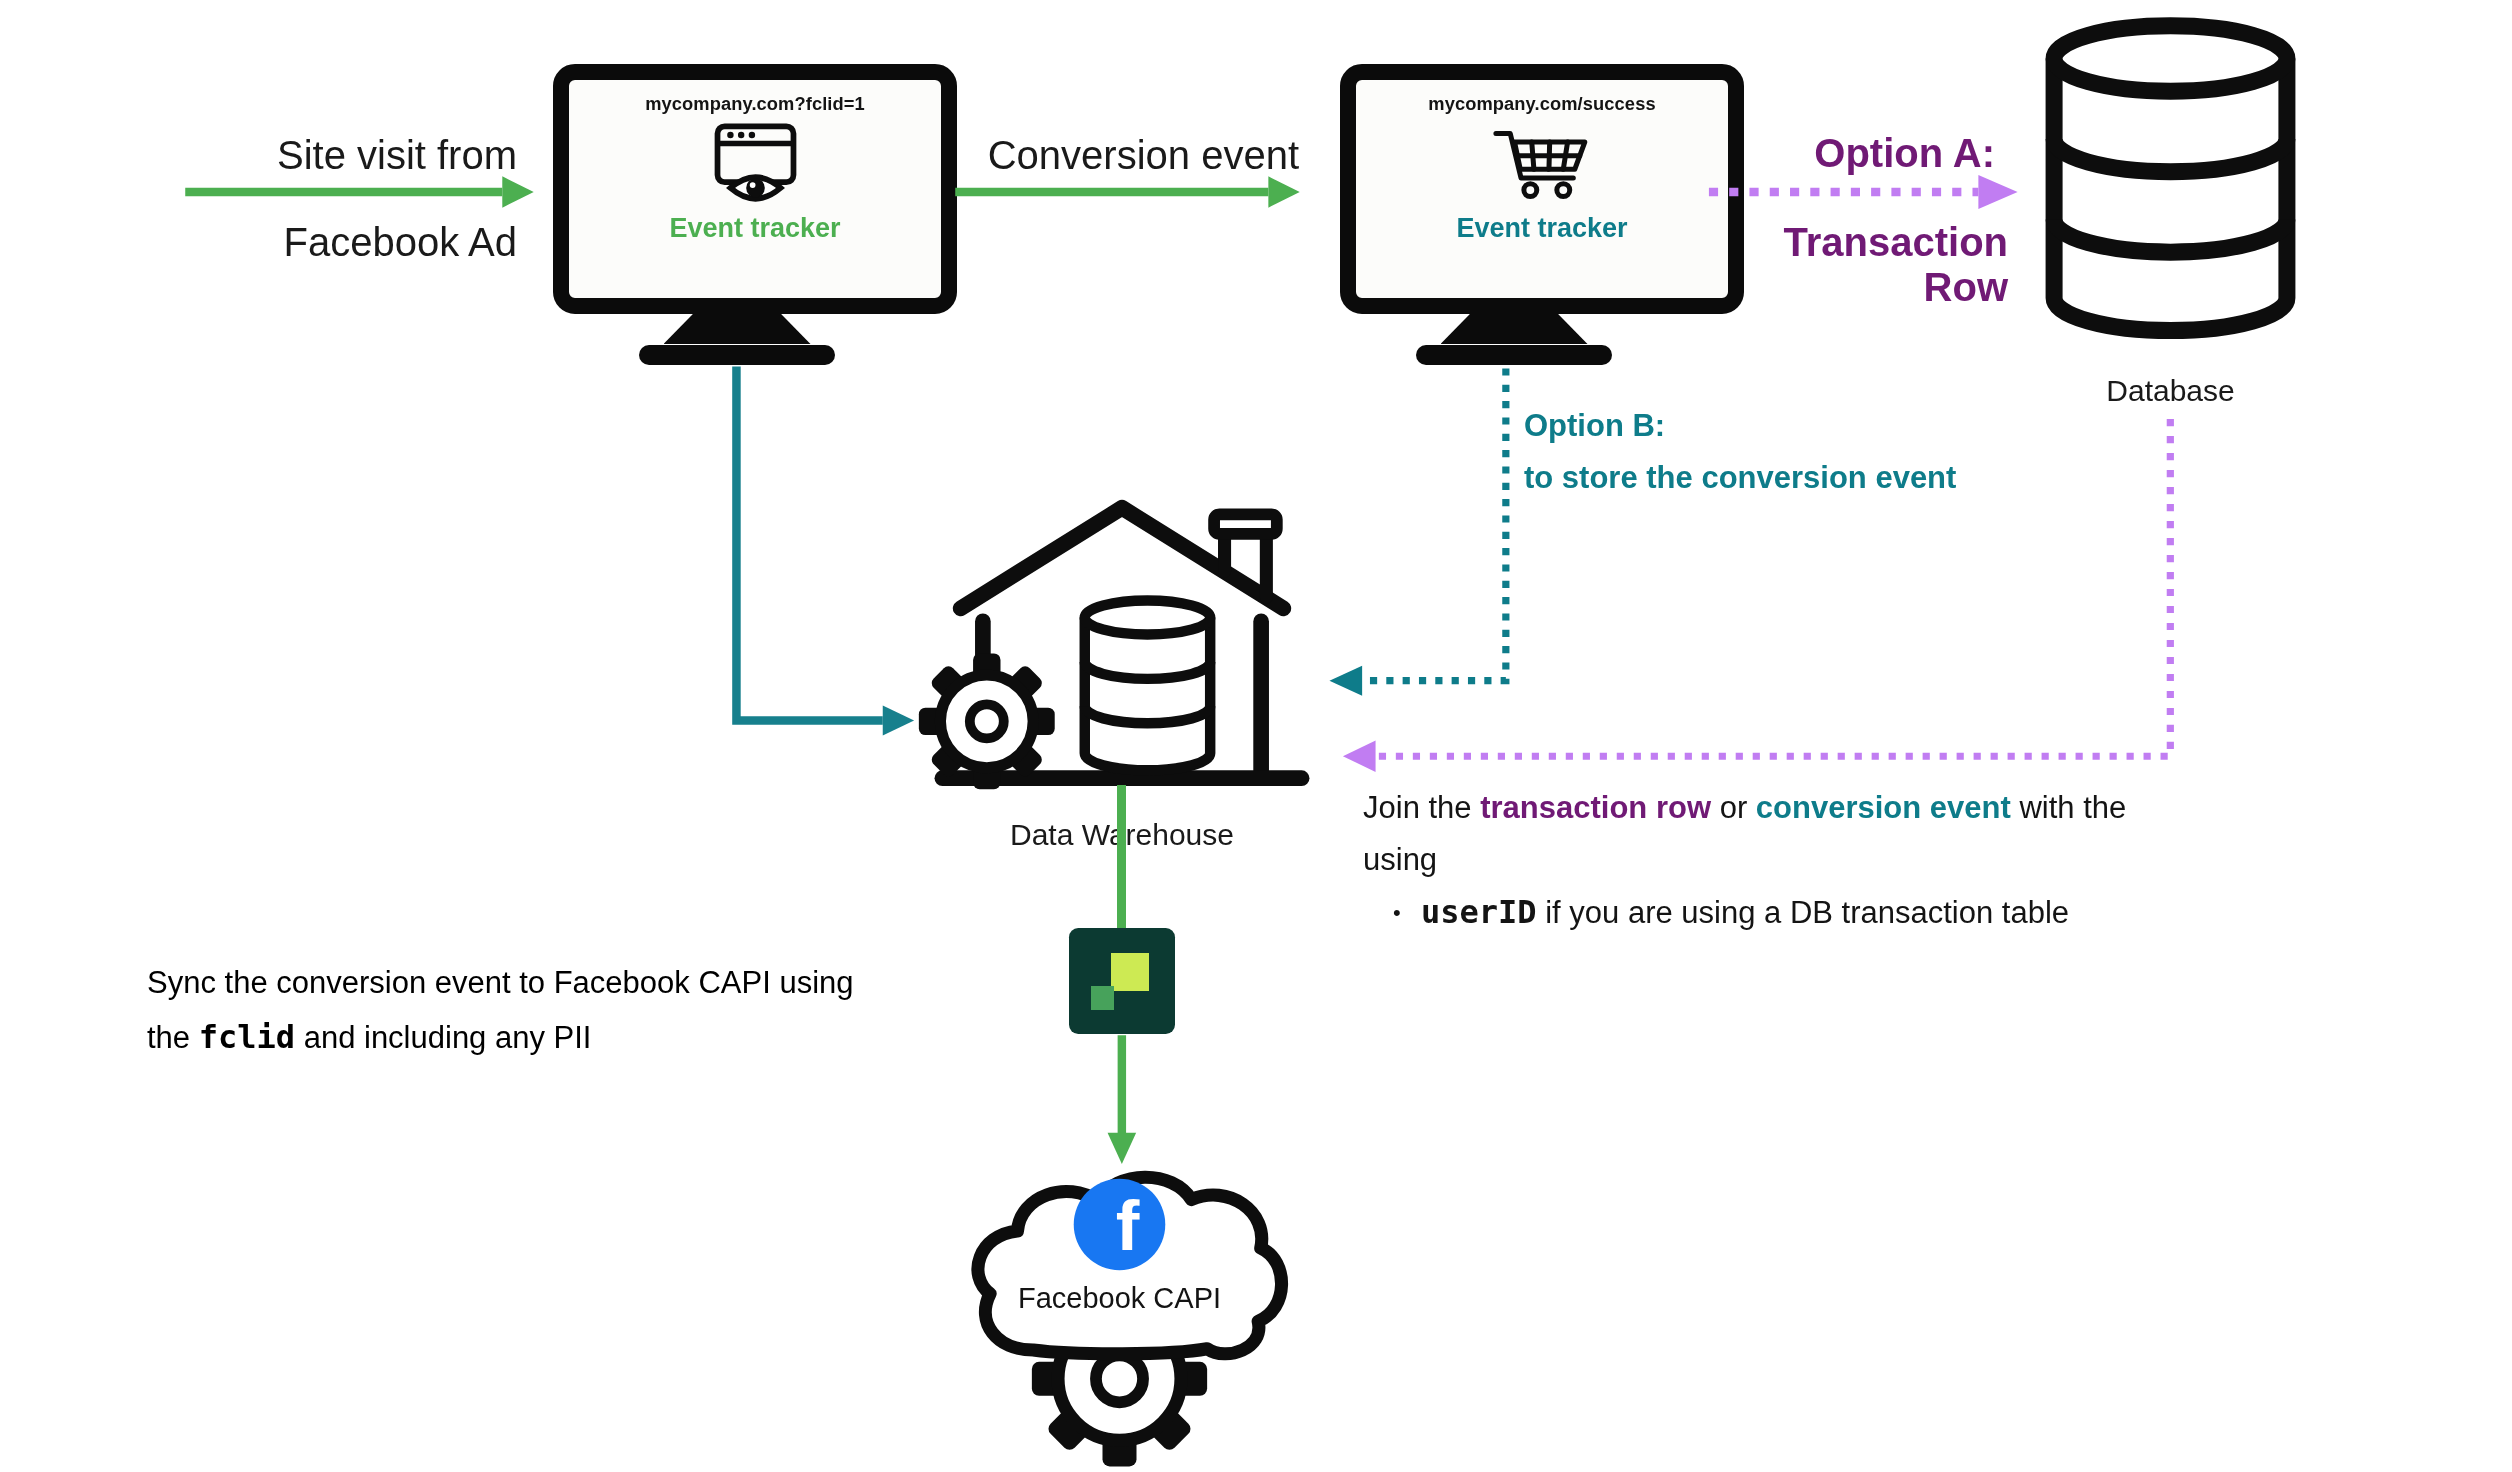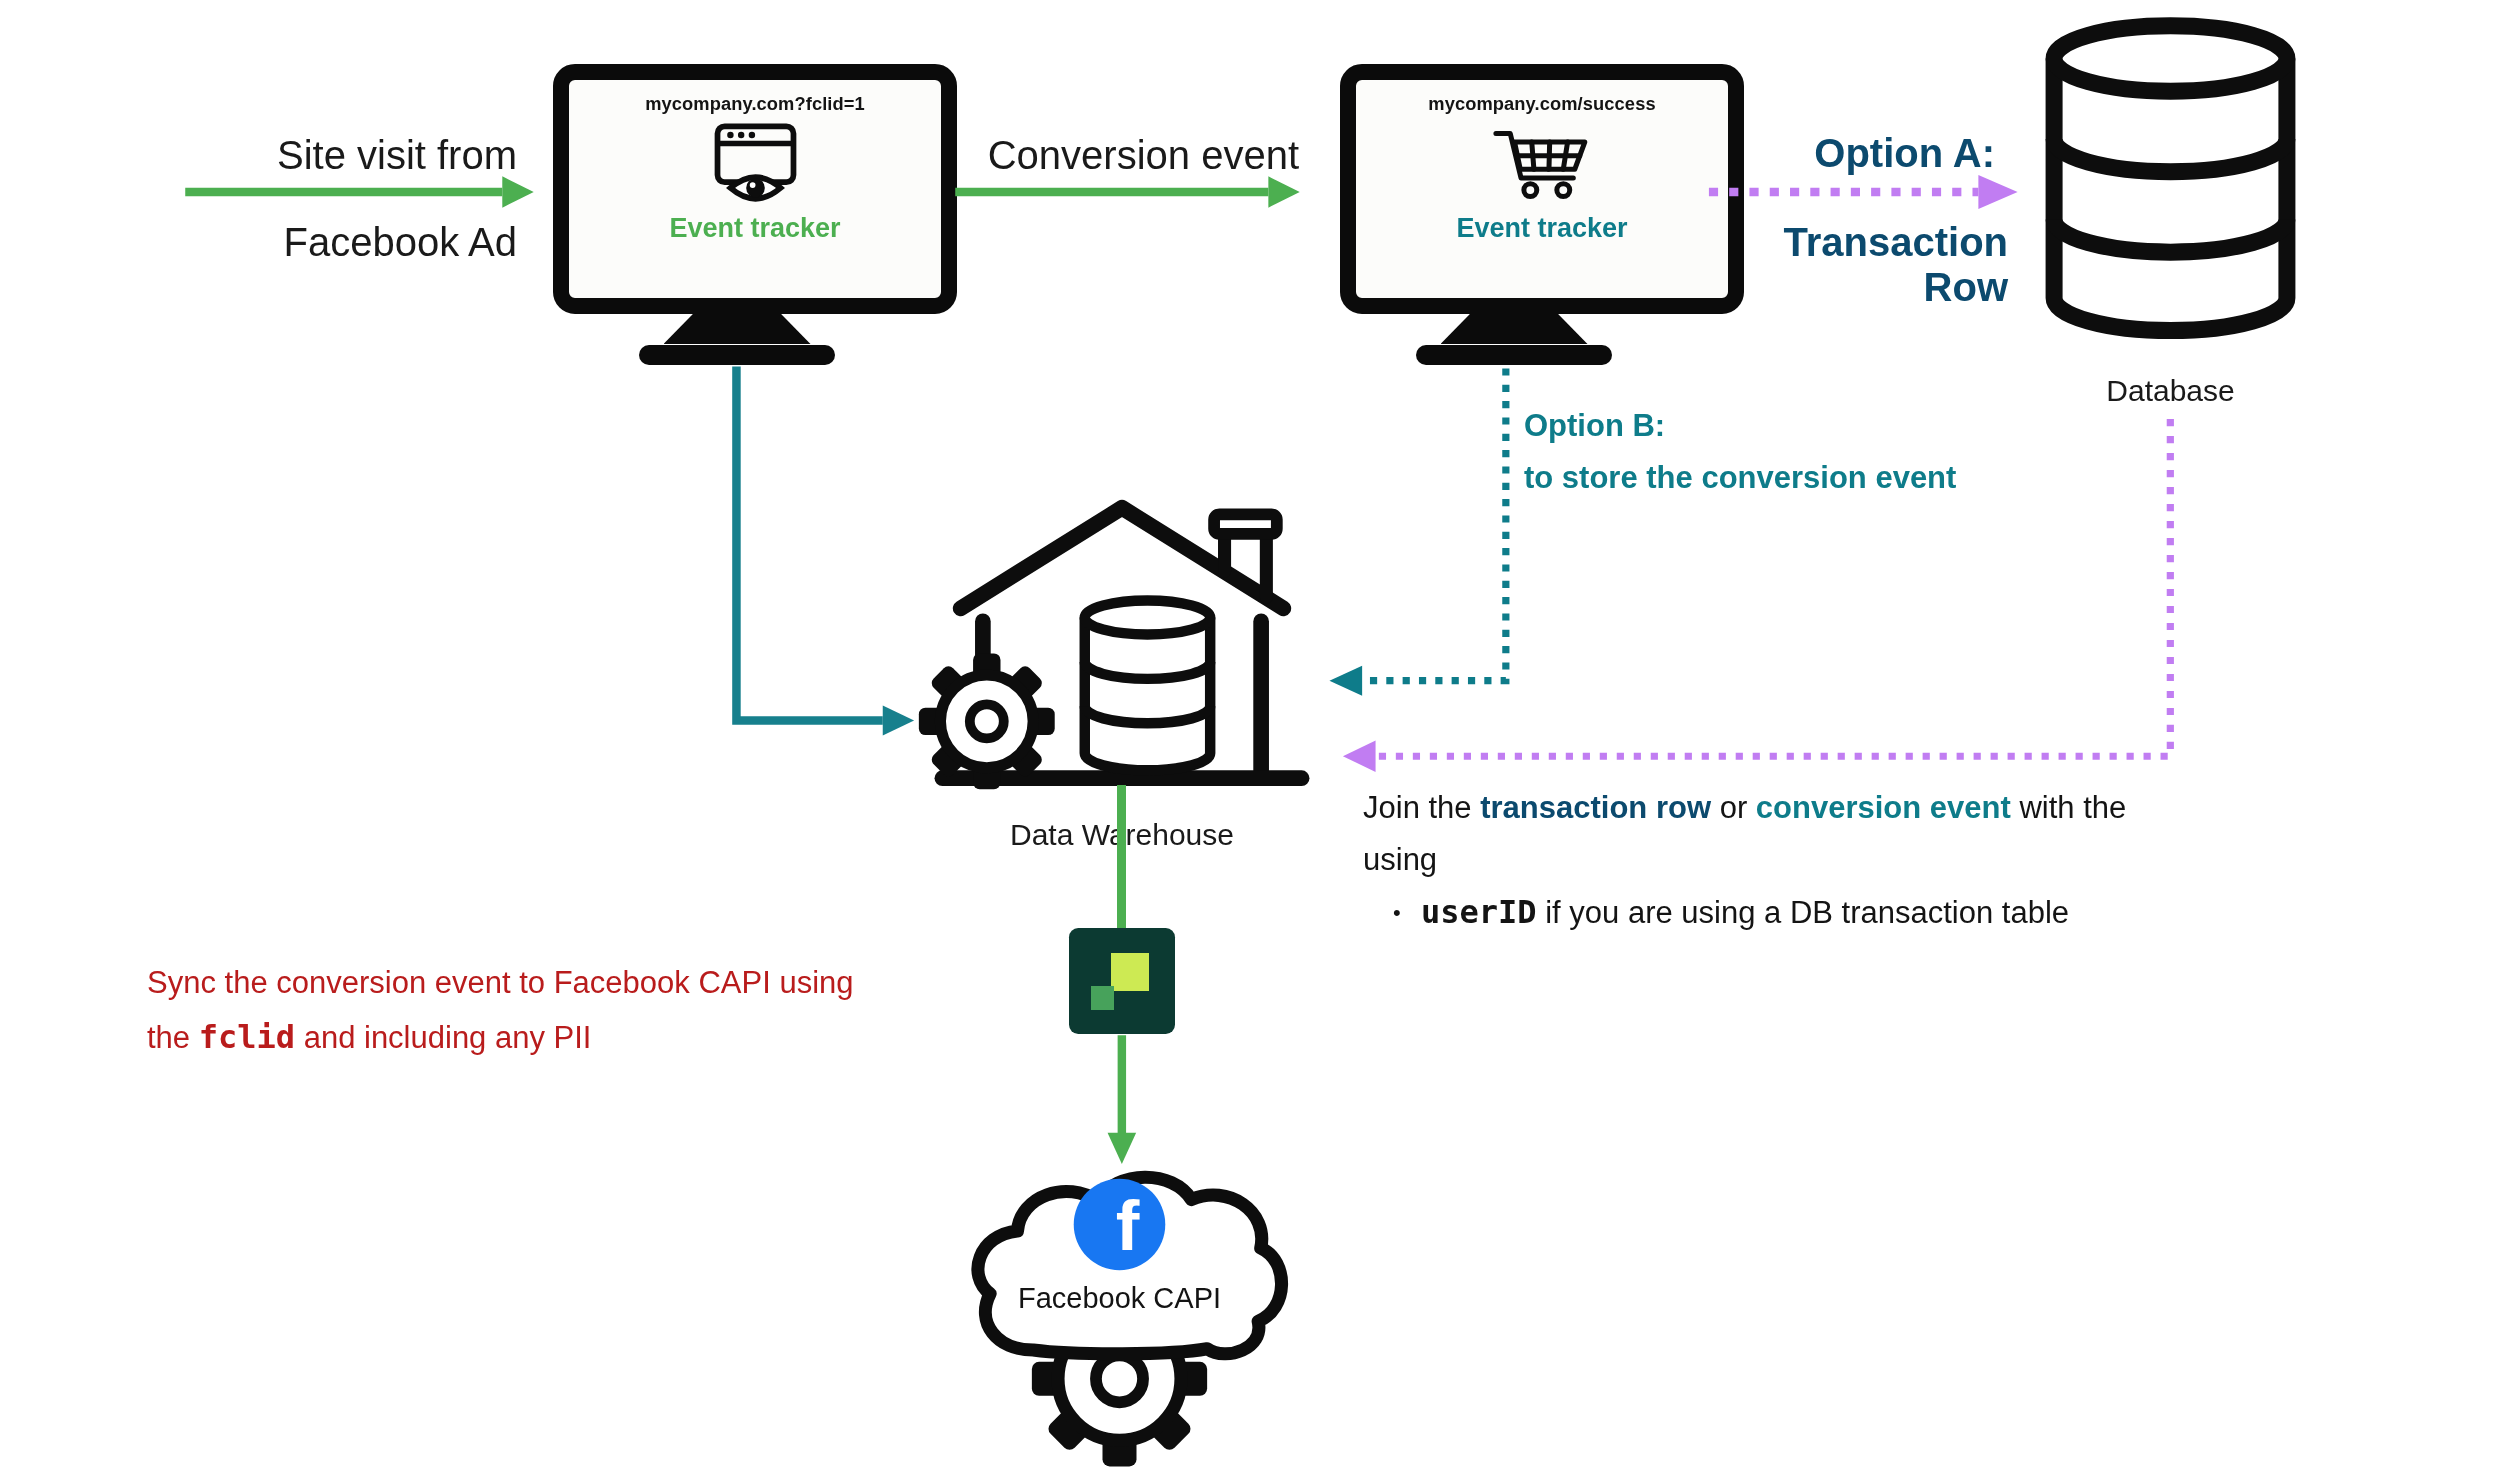--- a/index.html
+++ b/index.html
@@ -10,21 +10,21 @@
     font-family:"Liberation Sans", sans-serif;
     color:#141414;
     overflow:hidden;
   }
   .abs { position:absolute; }
   svg.abs { overflow:visible; }
 
   .edge-label { font-size:40px; font-weight:500; text-align:right; color:#1a1a1a; }
   .node-label { font-size:30px; font-weight:500; text-align:center; color:#1a1a1a; }
 
-  .purple { color:#0c4a6e; }
+  .purple { color:#701a75; }
   .teal   { color:#0e7c8a; }
   .green  { color:#4caf50; }
   .bold   { font-weight:700; }
   .semibold { font-weight:600; }
 
   
   .monitor { width:368px; }
   .monitor .screen {
     width:404px; height:250px;
     background:#fcfcfa;
@@ -40,21 +40,21 @@
     margin:0 auto; width:147px; height:30px; background:#0b0b0b;
     clip-path:polygon(20% 0, 80% 0, 100% 100%, 0 100%);
   }
   .monitor .base { margin:1.3px auto 0; width:196px; height:19.6px; border-radius:10.5px; background:#0b0b0b; }
 
   
   .optionb { font-size:31px; font-weight:600; color:#0e7c8a; line-height:52px; }
   .optionb span { display:block; }
 
   
-  .note { font-size:31px; font-weight:500; line-height:54px; color:#b91c1c; }
+  .note { font-size:31px; font-weight:500; line-height:54px; color:#000000; }
   .note .code, .join .code {
     font-family:"DejaVu Sans Mono", monospace;
     font-weight:700; font-size:32px;
   }
   .join { font-size:31px; font-weight:500; line-height:52px; color:#141414; }
   .join .line { display:block; }
   .join .bullet { position:relative; padding-left:58px; }
   .join .bullet::before {
     content:"\2022";
     position:absolute; left:30px; top:0.7px;

